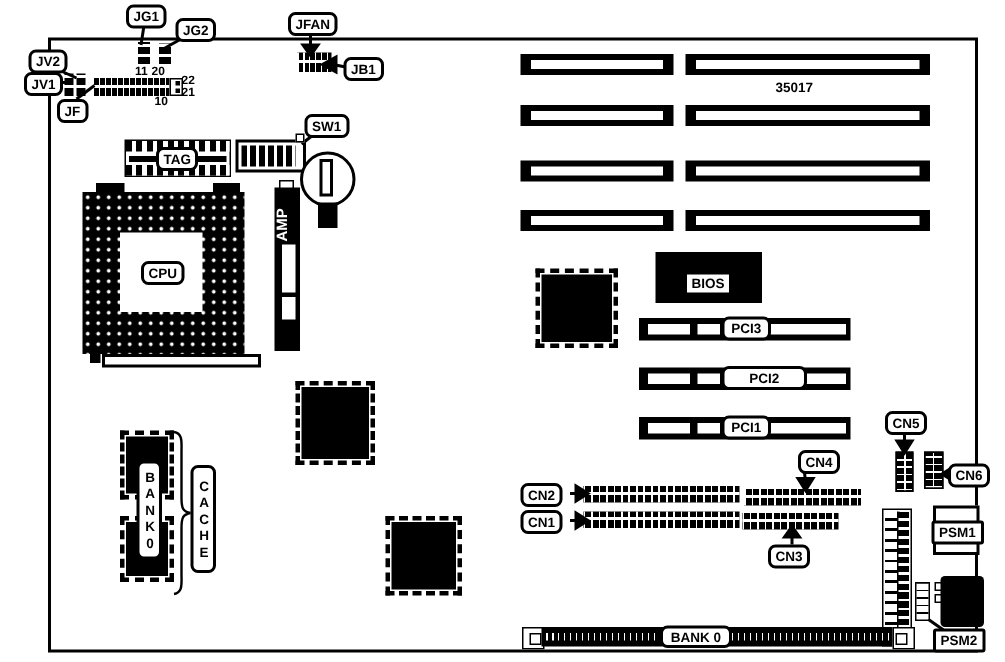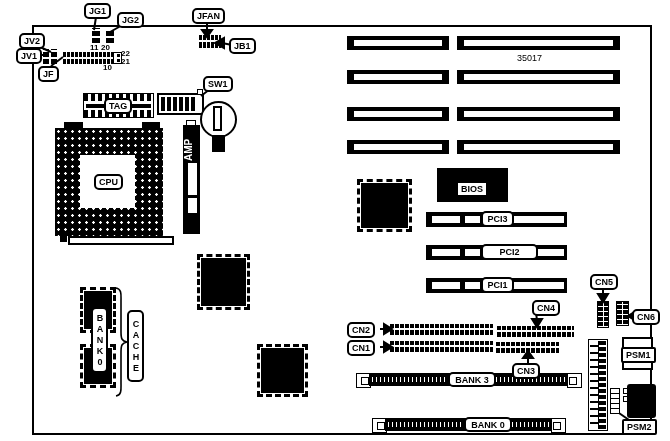--- a/index.html
+++ b/index.html
@@ -144,21 +144,21 @@
     </div>
   <div class="abs slot" style="left:457px;top:107px;width:163px;height:14px;">
       <div class="inner"></div>
     </div>
   <div class="abs slot" style="left:347px;top:140px;width:102px;height:14px;">
       <div class="inner"></div>
     </div>
   <div class="abs slot" style="left:457px;top:140px;width:163px;height:14px;">
       <div class="inner"></div>
     </div>
-  <div class="num35017" style="left:517px;top:53px;">35017</div>
+  <div class="num35017" style="left:517px;top:53px;font-weight:bold;">35017</div>
 
   <div id="tag-chip" class="abs" style="left:83px;top:93px;width:71px;height:25px;">
     <div class="pins" style="top:0;"></div>
     <div class="stripe"></div>
     <div class="pins" style="bottom:0;"></div>
   </div>
   <div class="lbl" style="left:104px;top:98px;">TAG</div>
 
   <div class="abs dip" style="left:157px;top:93px;width:47px;height:22px;">
       <div class="sw"></div>
@@ -239,33 +239,21 @@
   </div>
   <div class="abs whitebox" style="left:622px;top:337px;width:31px;height:33px;"></div>
   <div class="lbl" style="left:621px;top:347px;border-radius:2px;">PSM1</div>
 
   <div class="abs blackbox" style="left:627px;top:384px;width:29px;height:34px;border-radius:3px;"></div>
   <div class="abs" style="left:623px;top:388px;width:5px;height:6px;background:#fff;border:1px solid #000;z-index:2;"></div>
   <div class="abs" style="left:623px;top:396px;width:5px;height:6px;background:#fff;border:1px solid #000;z-index:2;"></div>
   <div class="abs smallhdr" style="left:610px;top:388px;width:10px;height:26px;"></div>
   <div class="lbl" style="left:622px;top:419px;border-radius:2px;">PSM2</div>
 
-  <div class="abs simm" style="left:356px;top:373px;width:226px;height:13px;">
-    <div class="cap" style="left:0;">
-        <div class="latch" style="right:1px;"></div>
-      </div>
-    <div class="bar">
-        <div class="ticks"></div>
-      </div>
-    <div class="cap" style="right:0;">
-        <div class="latch" style="left:1px;"></div>
-      </div>
-    <div class="lbl banklbl">BANK 3</div>
-  </div>
-  <div class="abs simm" style="left:372px;top:418px;width:194px;height:13px;">
+  <div class="abs simm" style="left:348px;top:418px;width:262px;height:13px;">
     <div class="cap" style="left:0;">
         <div class="latch" style="right:1px;"></div>
       </div>
     <div class="bar">
         <div class="ticks"></div>
       </div>
     <div class="cap" style="right:0;">
         <div class="latch" style="left:1px;"></div>
       </div>
     <div class="lbl banklbl">BANK 0</div>

